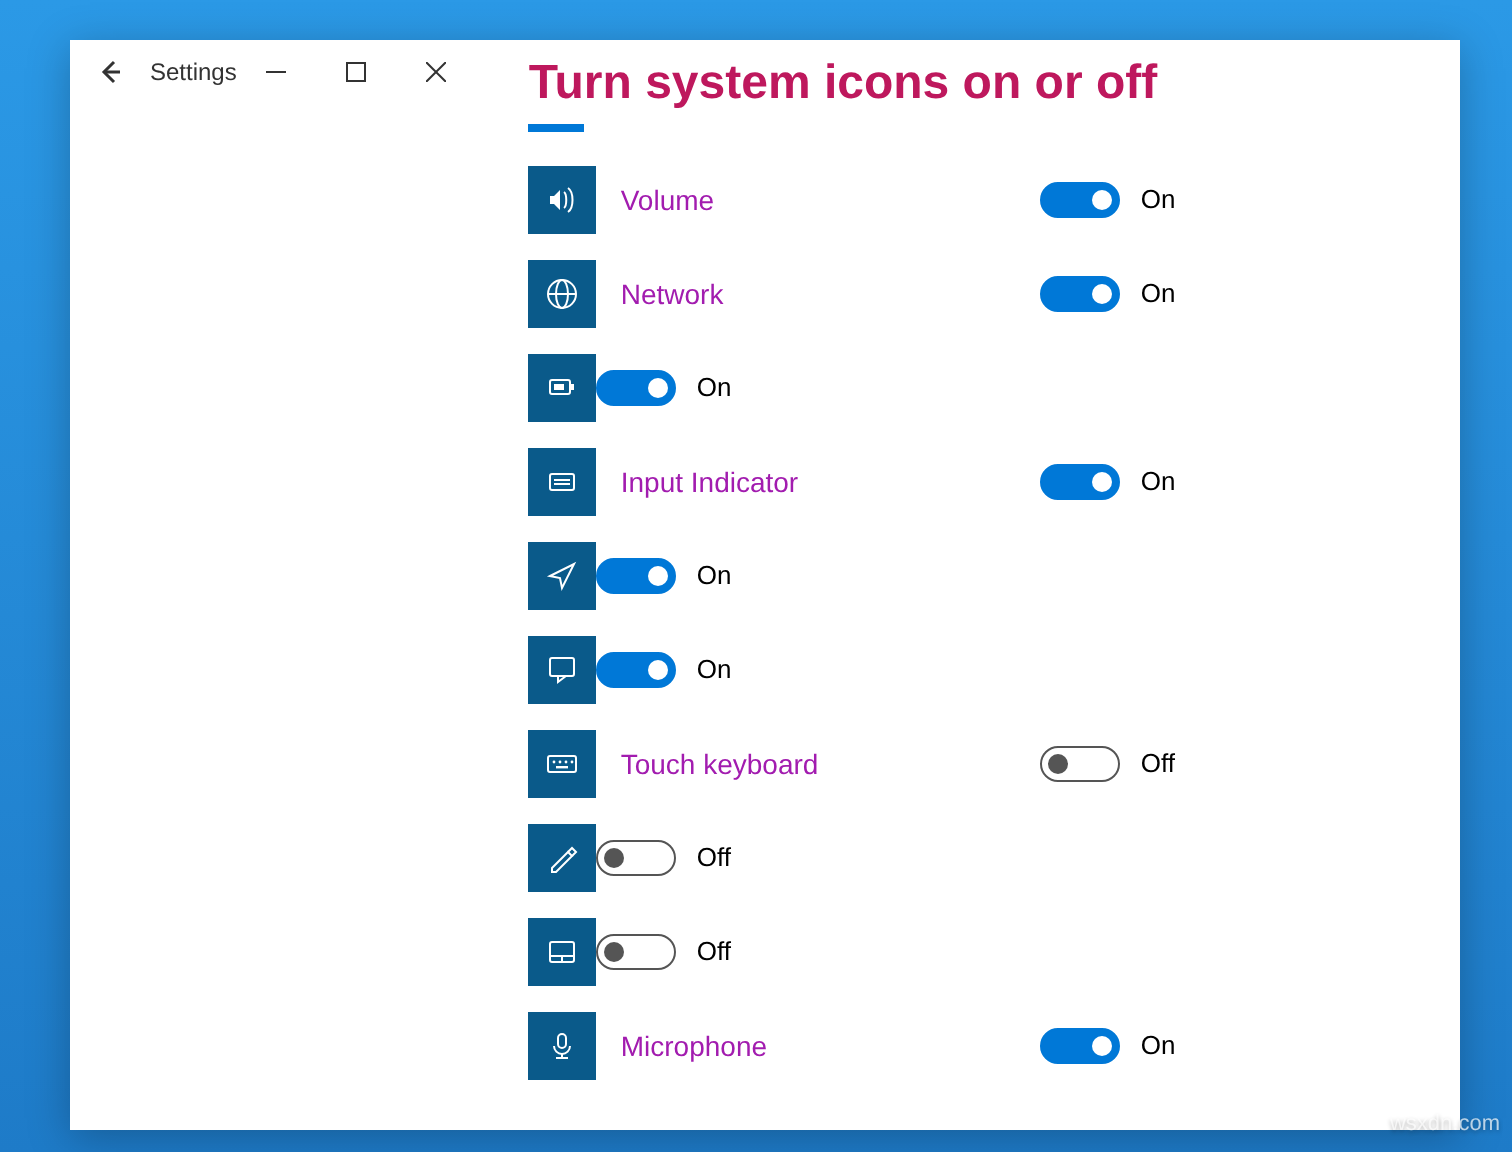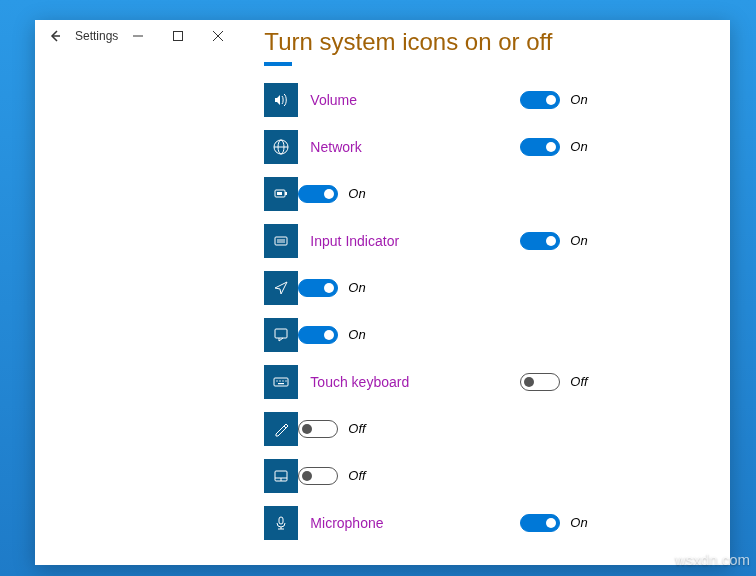--- a/index.html
+++ b/index.html
@@ -49,22 +49,22 @@
       justify-content: center;
       cursor: pointer;
     }
     .content {
       padding: 8px 18px 0 18px;
       flex: 1;
       overflow: hidden;
     }
     .page-heading {
       font-size: 24px;
-      font-weight: 400;
-      color: #a16207;
+      font-weight: 700;
+      color: #be185d;
       margin-bottom: 6px;
     }
     .underline {
       width: 28px;
       height: 4px;
       background: #0078d7;
       margin-bottom: 10px;
     }
     .toggle-list { display: flex; flex-direction: column; }
     .toggle-row {
@@ -114,27 +114,26 @@
       height: 10px;
       border-radius: 50%;
       top: 50%;
       transform: translateY(-50%);
     }
     .toggle.on .knob { background: #fff; right: 3px; }
     .toggle.off .knob { background: #555; left: 3px; }
     .toggle-state {
       font-size: 13px;
       color: #000;
-      font-style: italic;
     }
     .watermark {
       position: absolute;
       right: 6px;
       bottom: 8px;
-      font-size: 15px;
+      font-size: 11px;
       color: rgba(255,255,255,0.7);
       text-shadow: 0 1px 2px rgba(0,0,0,0.3);
       margin-top: 40px;
     }
   </style>
 </head>
 <body>
 
 <div class="window">
   <div class="titlebar">

